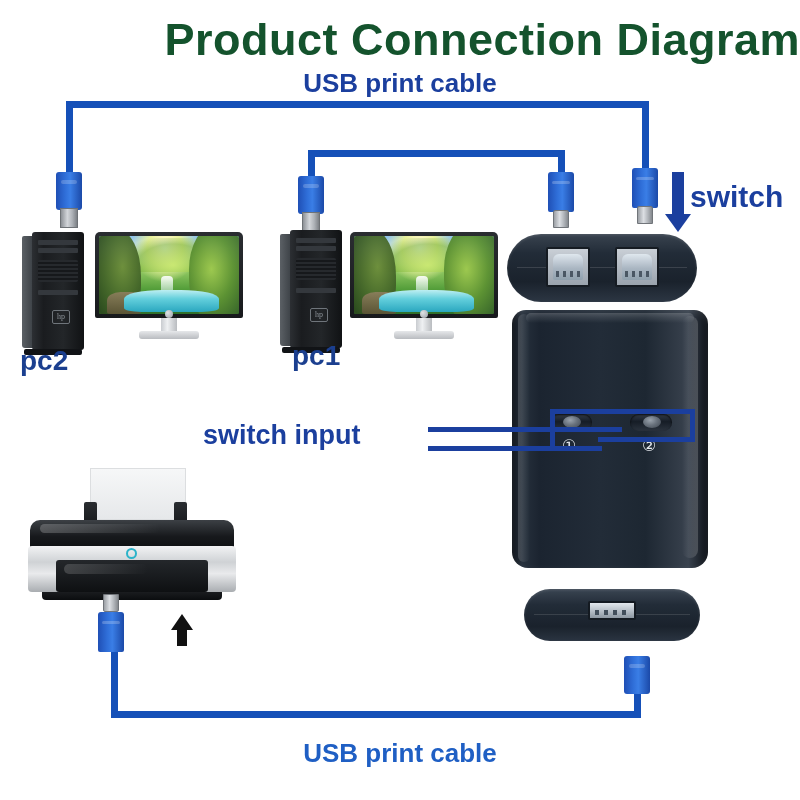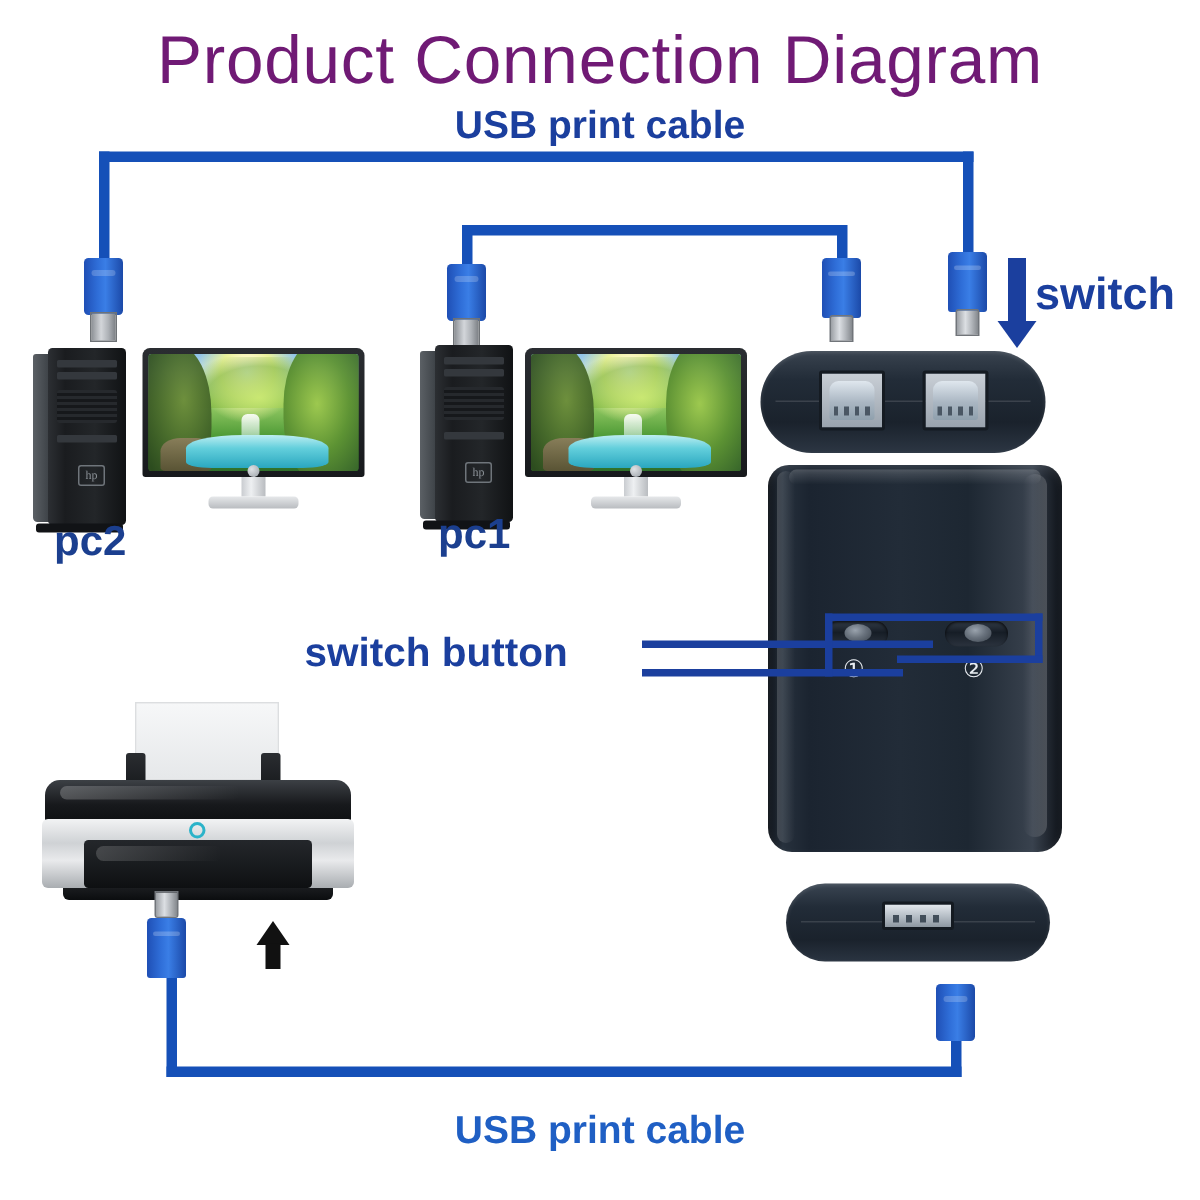--- a/index.html
+++ b/index.html
@@ -17,24 +17,24 @@
     height: 800px;
     background: #ffffff;
     overflow: hidden;
   }
   .abs { position: absolute; }
 
   
   #title {
     left: 0; top: 14px;
     width: 800px;
-    text-align: center;
+    text-align: right;
     font-size: 45px;
-    font-weight: 400;
-    color: #701a75;
+    font-weight: 700;
+    color: #14532d;
     letter-spacing: 0.5px;
     white-space: nowrap;
   }
 
   
   .lbl-usb-top {
     left: 0; top: 68px; width: 800px;
     text-align: center;
     font-size: 26px; font-weight: bold;
     color: #1b3f9e;
@@ -59,21 +59,21 @@
   .lbl-printer-output {
     left: 196px; top: 615px;
     font-size: 27px; font-weight: 400;
     color: #111111;
     white-space: nowrap;
   }
   .lbl-pc {
     font-size: 28px; font-weight: bold;
     color: #1b3f8f;
   }
-  #pc2-label { left: 36px; top: 345px; }
+  #pc2-label { left: 20px; top: 345px; }
   #pc1-label { left: 292px; top: 340px; }
 
   
   .cable { background: #1550b8; }
 
   
   .usb-a {
     width: 26px; height: 56px;
   }
   .usb-a .shell {
@@ -539,21 +539,21 @@
     <div id="sw2-num" class="sw-num">②</div>
 
   </div>
 
   <div class="abs callout" style="left:428px; top:427px; width:194px; height:5px;"></div>
   <div class="abs callout" style="left:428px; top:446px; width:174px; height:5px;"></div>
   <div class="abs callout" style="left:550px; top:409px; width:5px; height:42px;"></div>
   <div class="abs callout" style="left:550px; top:409px; width:145px; height:5px;"></div>
   <div class="abs callout" style="left:690px; top:409px; width:5px; height:33px;"></div>
   <div class="abs callout" style="left:598px; top:437px; width:97px; height:5px;"></div>
-  <div class="abs lbl-switch-button">switch button</div>
+  <div class="abs lbl-switch-button">switch input</div>
 
   <div id="printer" class="abs">
     <div class="paper"></div>
     <div class="feedL"></div>
     <div class="feedR"></div>
     <div class="topshell"></div>
     <div class="body"></div>
     <div class="power"></div>
     <div class="tray"></div>
     <div class="foot"></div>

